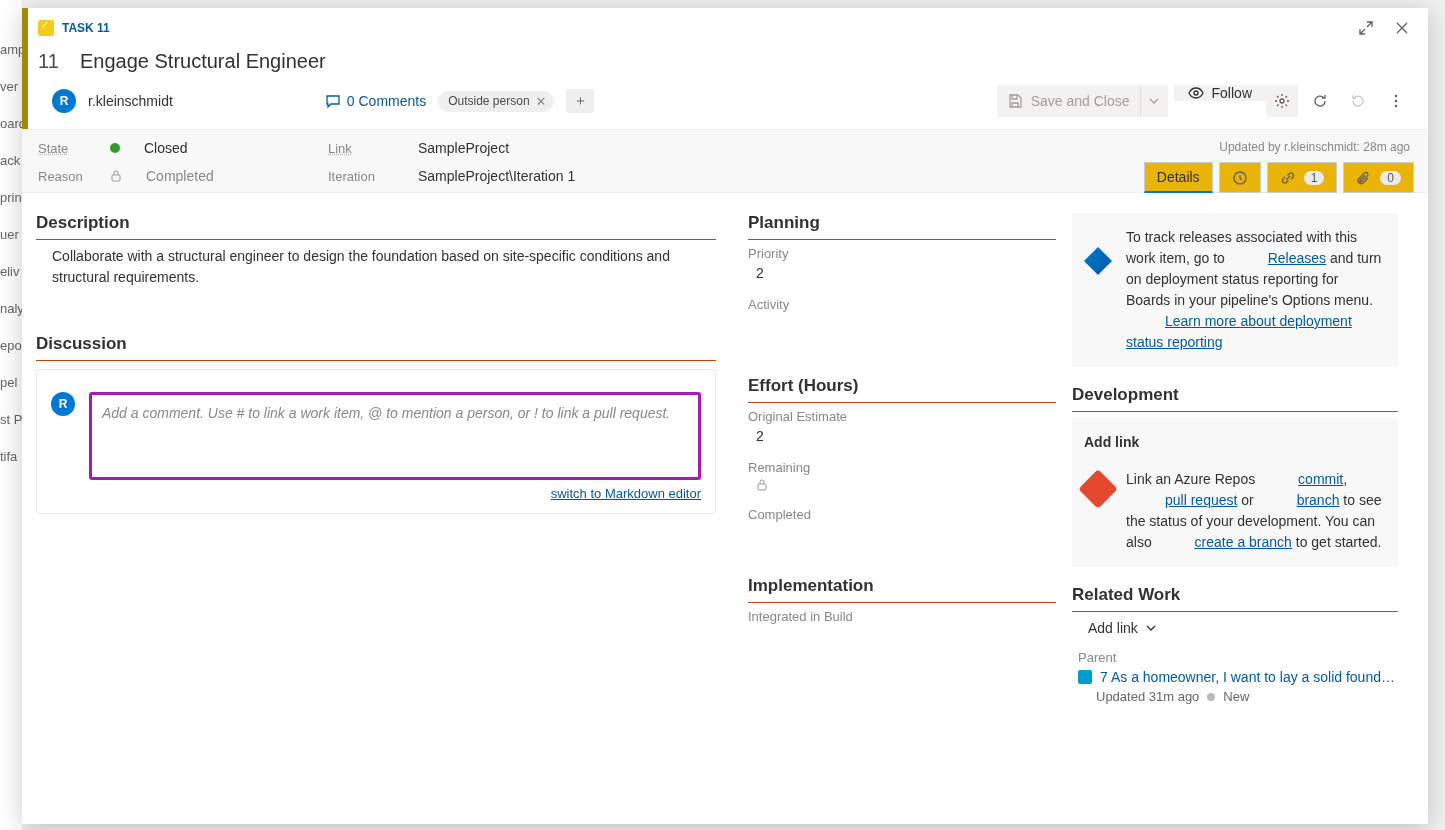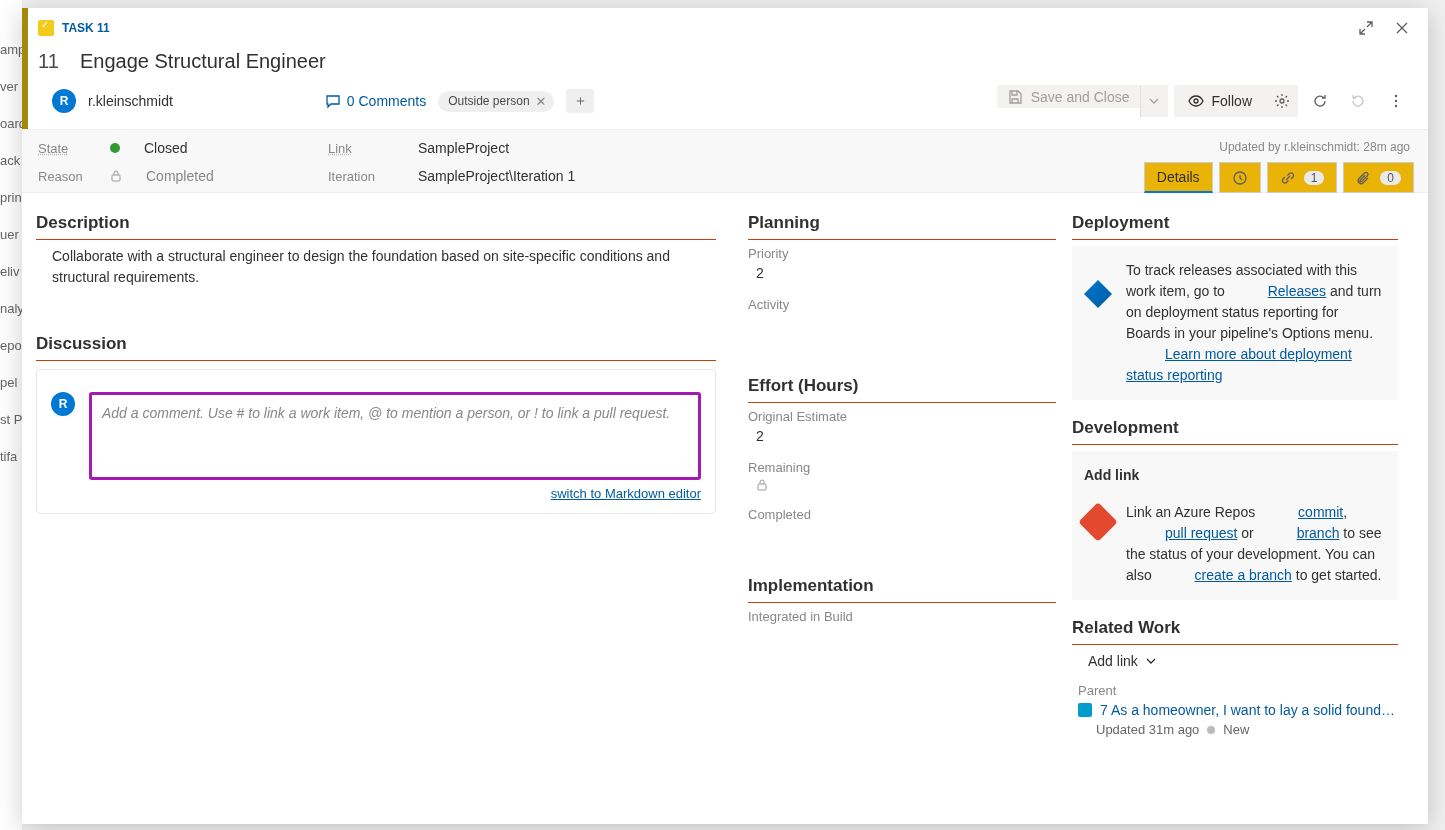--- a/index.html
+++ b/index.html
@@ -144,42 +144,42 @@
   margin-left: auto;
   display: flex;
   align-items: center;
   gap: 6px;
 }
 .save-btn {
   display: flex;
   align-items: center;
   background: #f3f2f1;
   border: none;
-  height: 23px;
+  height: 32px;
   padding: 0 10px;
   color: #a19f9d;
   font-size: 14px;
   gap: 8px;
 }
 .save-dd {
   background: #f3f2f1;
   height: 32px;
   width: 28px;
   display: flex;
   align-items: center;
   justify-content: center;
   border-left: 1px solid #e1dfdd;
   color: #a19f9d;
 }
 .follow-btn {
   display: flex;
   align-items: center;
   background: #f3f2f1;
   border: none;
-  height: 32px;
+  height: 16px;
   padding: 0 14px;
   color: #323130;
   font-size: 14px;
   gap: 8px;
   cursor: pointer;
 }
 .gear-btn {
   background: #f3f2f1;
   height: 32px;
   width: 32px;
@@ -563,21 +563,20 @@
           </svg>
       </div>
       <div class="field-label">Completed</div>
       <div class="field-value">&nbsp;</div>
 
       <div class="section-h" style="margin-top:24px">Implementation</div>
       <div class="field-label">Integrated in Build</div>
     </div>
 
     <div class="col-right">
-      <div class="section-h">Deployment</div>
       <div class="info-panel">
         <div class="info-panel-icon">
             <div class="rocket-icon"></div>
           </div>
         <div>
           <span>To track releases associated with this work item, go to </span><a class="inline">Releases</a><span> and turn on deployment status reporting for Boards in your pipeline's Options menu. </span><a class="inline">Learn more about deployment status reporting</a>
         </div>
       </div>
 
       <div class="section-h">Development</div>

